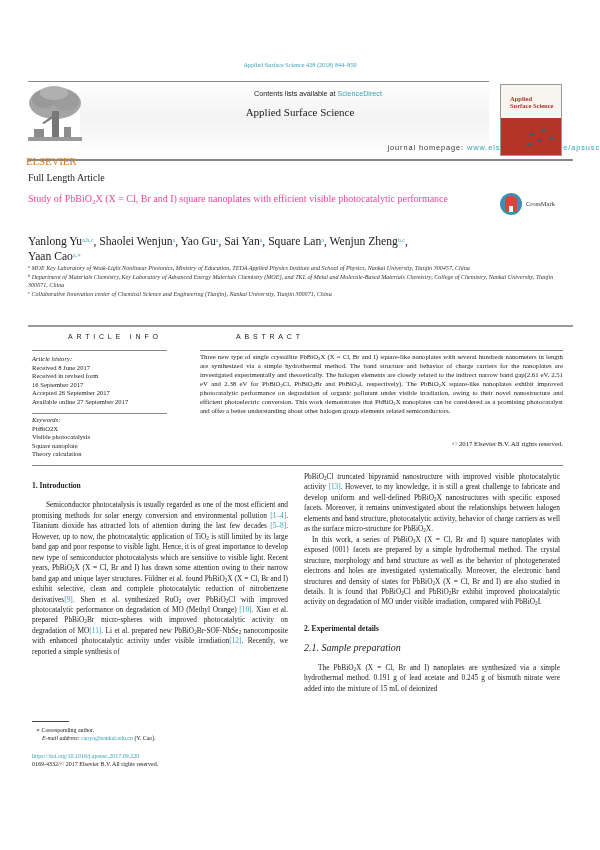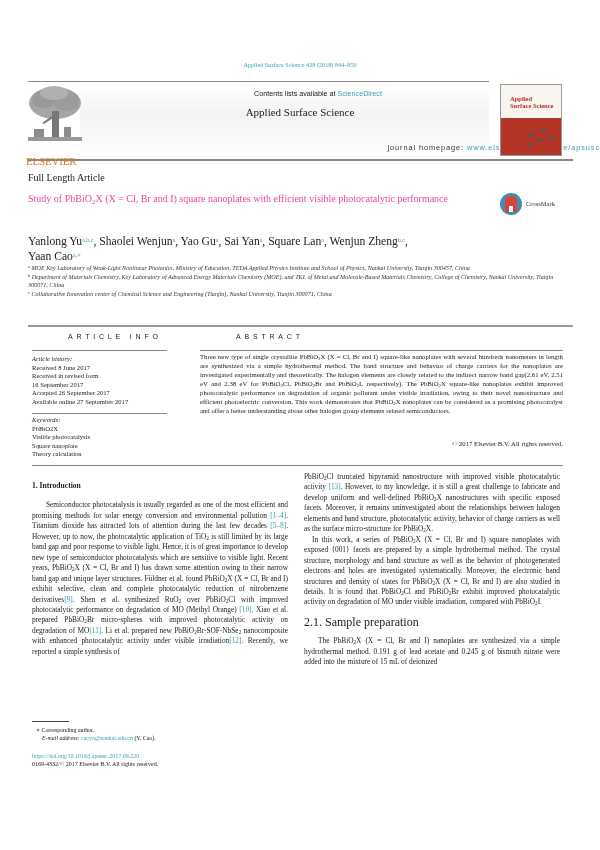--- a/index.html
+++ b/index.html
@@ -57,21 +57,21 @@
   #abs-rule1 { top: 350px; left: 200px; width: 363px; height: 1px; background: #888; }
   #abs-text { top: 352px; left: 200px; width: 363px; font-size: 6.75px; line-height: 9.05px; text-align: justify; color: #222; }
   #abs-copy { top: 440px; left: 200px; width: 363px; text-align: right; font-size: 6.75px; color: #222; }
   #main-rule { top: 465px; left: 32px; width: 531px; height: 1px; background: #888; }
 
   
   .col { width: 256px; font-size: 7.35px; line-height: 10.45px; text-align: justify; color: #222; }
   .col p { text-indent: 14px; }
   .col p.noind { text-indent: 0; }
   .sec-h { font-weight: bold; font-size: 7.6px; text-indent: 0 !important; }
-  .subsec-h { font-size: 12px; text-indent: 0 !important; }
+  .subsec-h { font-style: italic; font-size: 10px; text-indent: 0 !important; }
   #col-left { top: 481px; left: 32px; }
   #col-right { top: 472px; left: 304px; }
 
   #fn-rule { top: 721px; left: 32px; width: 37px; height: 1px; background: #444; }
   #footnote { top: 726px; left: 32px; width: 250px; font-size: 5.9px; line-height: 8px; color: #222; }
   #footnote .e { font-style: italic; }
   #doi { top: 752px; left: 32px; font-size: 6px; line-height: 8px; }
   #issn { top: 760px; left: 32px; font-size: 6px; line-height: 8px; color: #222; }
 </style>
 </head>
@@ -181,15 +181,16 @@
 <div id="footnote" class="abs serif">
   <div style="padding-left:4px;"><span>∗</span> <span>Corresponding author.</span></div>
   <div style="padding-left:10px;"><span class="e">E-mail address: </span><span class="link">caoya@nankai.edu.cn</span><span> (Y. Cao).</span></div>
 </div>
 <div id="doi" class="abs serif link">https://doi.org/10.1016/j.apsusc.2017.09.220</div>
 <div id="issn" class="abs serif">0169-4332/© 2017 Elsevier B.V. All rights reserved.</div>
 
 <div id="col-right" class="abs col serif">
   <p class="noind"><span>PbBiO</span><sub>2</sub><span>Cl truncated bipyramid nanostructure with improved visible photocatalytic activity </span><span class="link">[13]</span><span>. However, to my knowledge, it is still a great challenge to fabricate and develop uniform and well-defined PbBiO</span><sub>2</sub><span>X nanostructures with specific exposed facets. Moreover, it remains uninvestigated about the relationships between halogen elements and band structure, photocatalytic activity, behavior of charge carriers as well as the surface micro-structure for PbBiO</span><sub>2</sub><span>X.</span></p>
   <p style="text-indent:8px;"><span>In this work, a series of PbBiO</span><sub>2</sub><span>X (X = Cl, Br and I) square nanoplates with exposed {001} facets are prepared by a simple hydrothermal method. The crystal structure, morphology and band structure as well as the behavior of photogenerated electrons and holes are investigated systematically. Moreover, the electronic band structures and density of states for PbBiO</span><sub>2</sub><span>X (X = Cl, Br and I) are also studied in details. It is found that PbBiO</span><sub>2</sub><span>Cl and PbBiO</span><sub>2</sub><span>Br exhibit improved photocatalytic activity on degradation of MO under visible irradiation, compared with PbBiO</span><sub>2</sub><span>I.</span></p>
+  <p class="sec-h" style="margin-top:16px;">2.  Experimental details</p>
   <p class="subsec-h" style="margin-top:9px;">2.1.  Sample preparation</p>
   <p style="margin-top:9px;"><span>The PbBiO</span><sub>2</sub><span>X (X = Cl, Br and I) nanoplates are synthesized via a simple hydrothermal method. 0.191 g of lead acetate and 0.245 g of bismuth nitrate were added into the mixture of 15 mL of deionized</span></p>
 </div>
 
 </body></html>

